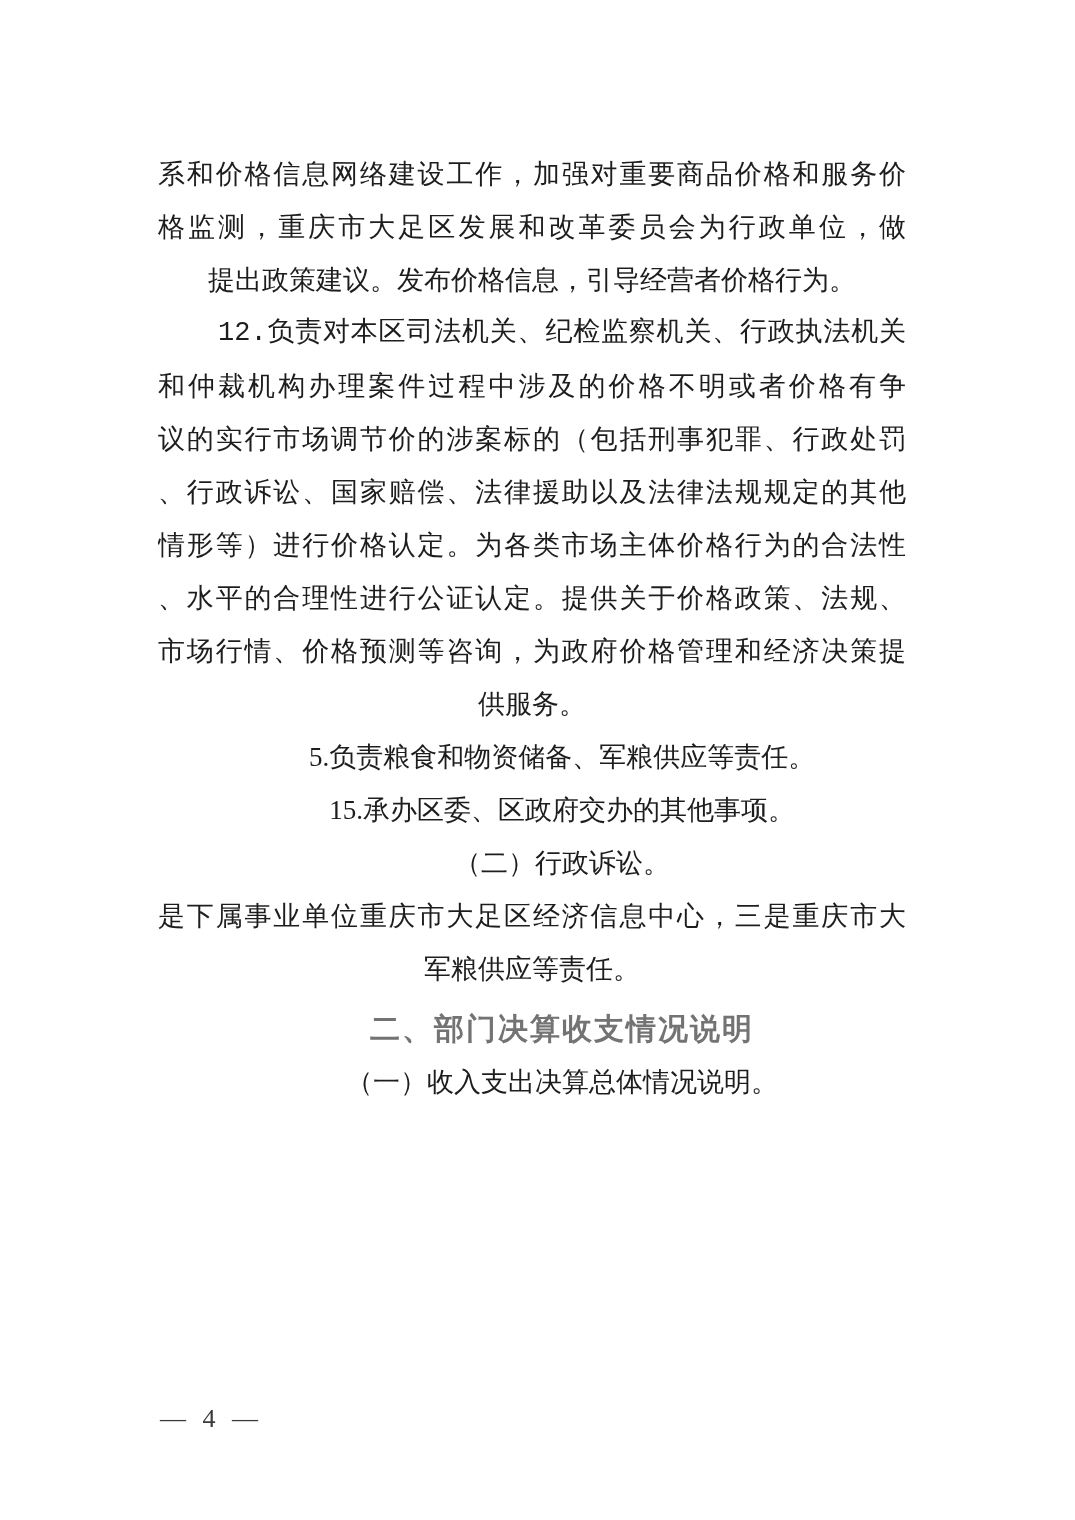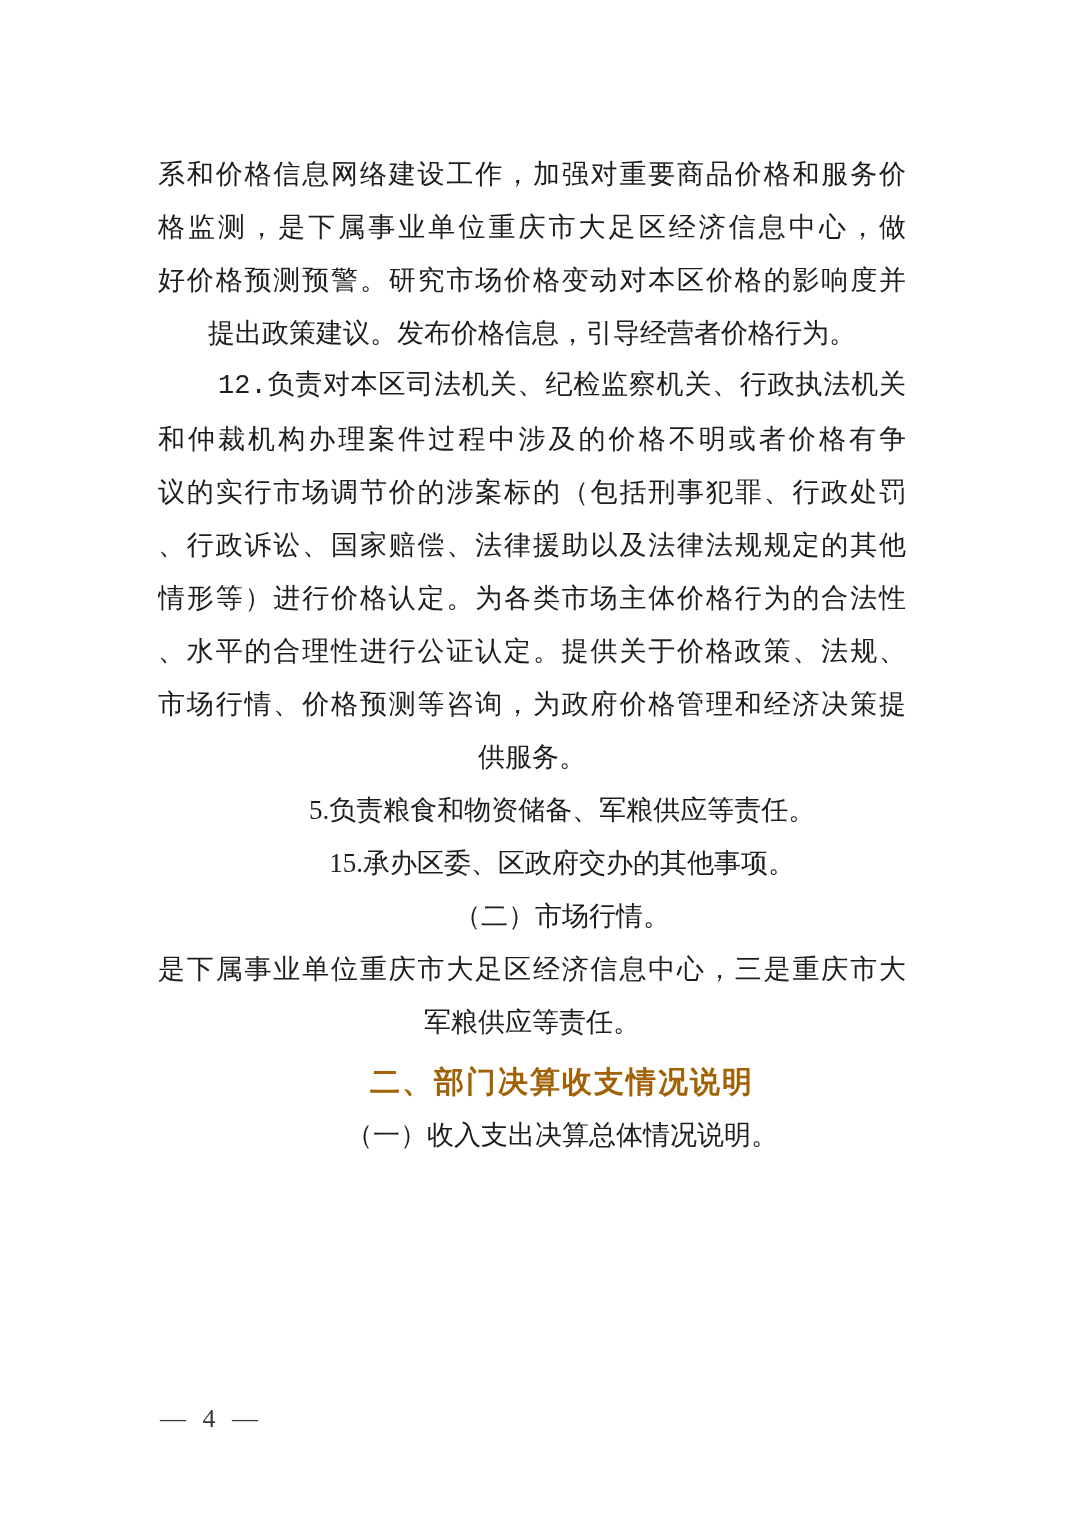--- a/index.html
+++ b/index.html
@@ -43,55 +43,54 @@
     padding-left: 60px;
   }
   .tl.indent.j {
     width: 688px;
     font-family: Liberation Mono, monospace;
   }
   
   .tl.heading {
     font-family: "Liberation Sans", sans-serif;
     font-weight: bold;
-    color: #a16207;
+    color: #737373;
     font-size: 30px;
     margin-top: 7px;
     letter-spacing: 2px;
   }
   .footer-pagenum {
     position: absolute;
     left: 160px;
     top: 1404px;
     color: #3a3a3a;
     font-size: 26px;
     letter-spacing: 5px;
     font-family: "Liberation Serif", serif;
   }
 </style>
 </head>
 <body>
 
 <div class="page">
   <div class="textblock">
     <div class="tl j">系和价格信息网络建设工作，加强对重要商品价格和服务价</div>
-    <div class="tl j">格监测，是下属事业单位重庆市大足区经济信息中心，做</div>
-    <div class="tl j">好价格预测预警。研究市场价格变动对本区价格的影响度并</div>
+    <div class="tl j">格监测，重庆市大足区发展和改革委员会为行政单位，做</div>
     <div class="tl end">提出政策建议。发布价格信息，引导经营者价格行为。</div>
     <div class="tl j indent">12.负责对本区司法机关、纪检监察机关、行政执法机关</div>
     <div class="tl j">和仲裁机构办理案件过程中涉及的价格不明或者价格有争</div>
     <div class="tl j">议的实行市场调节价的涉案标的（包括刑事犯罪、行政处罚</div>
     <div class="tl j">、行政诉讼、国家赔偿、法律援助以及法律法规规定的其他</div>
     <div class="tl j">情形等）进行价格认定。为各类市场主体价格行为的合法性</div>
     <div class="tl j">、水平的合理性进行公证认定。提供关于价格政策、法规、</div>
     <div class="tl j">市场行情、价格预测等咨询，为政府价格管理和经济决策提</div>
     <div class="tl end">供服务。</div>
     <div class="tl end indent">5.负责粮食和物资储备、军粮供应等责任。</div>
     <div class="tl end indent">15.承办区委、区政府交办的其他事项。</div>
-    <div class="tl end indent">（二）市场行情。</div>
+    <div class="tl end indent">（二）行政诉讼。</div>
     <div class="tl j">是下属事业单位重庆市大足区经济信息中心，三是重庆市大</div>
     <div class="tl end">军粮供应等责任。</div>
     <div class="tl heading end indent">二、部门决算收支情况说明</div>
     <div class="tl end indent">（一）收入支出决算总体情况说明。</div>
   </div>
 
   <div class="footer-pagenum">— 4 —</div>
 </div>
 
 </body></html>

